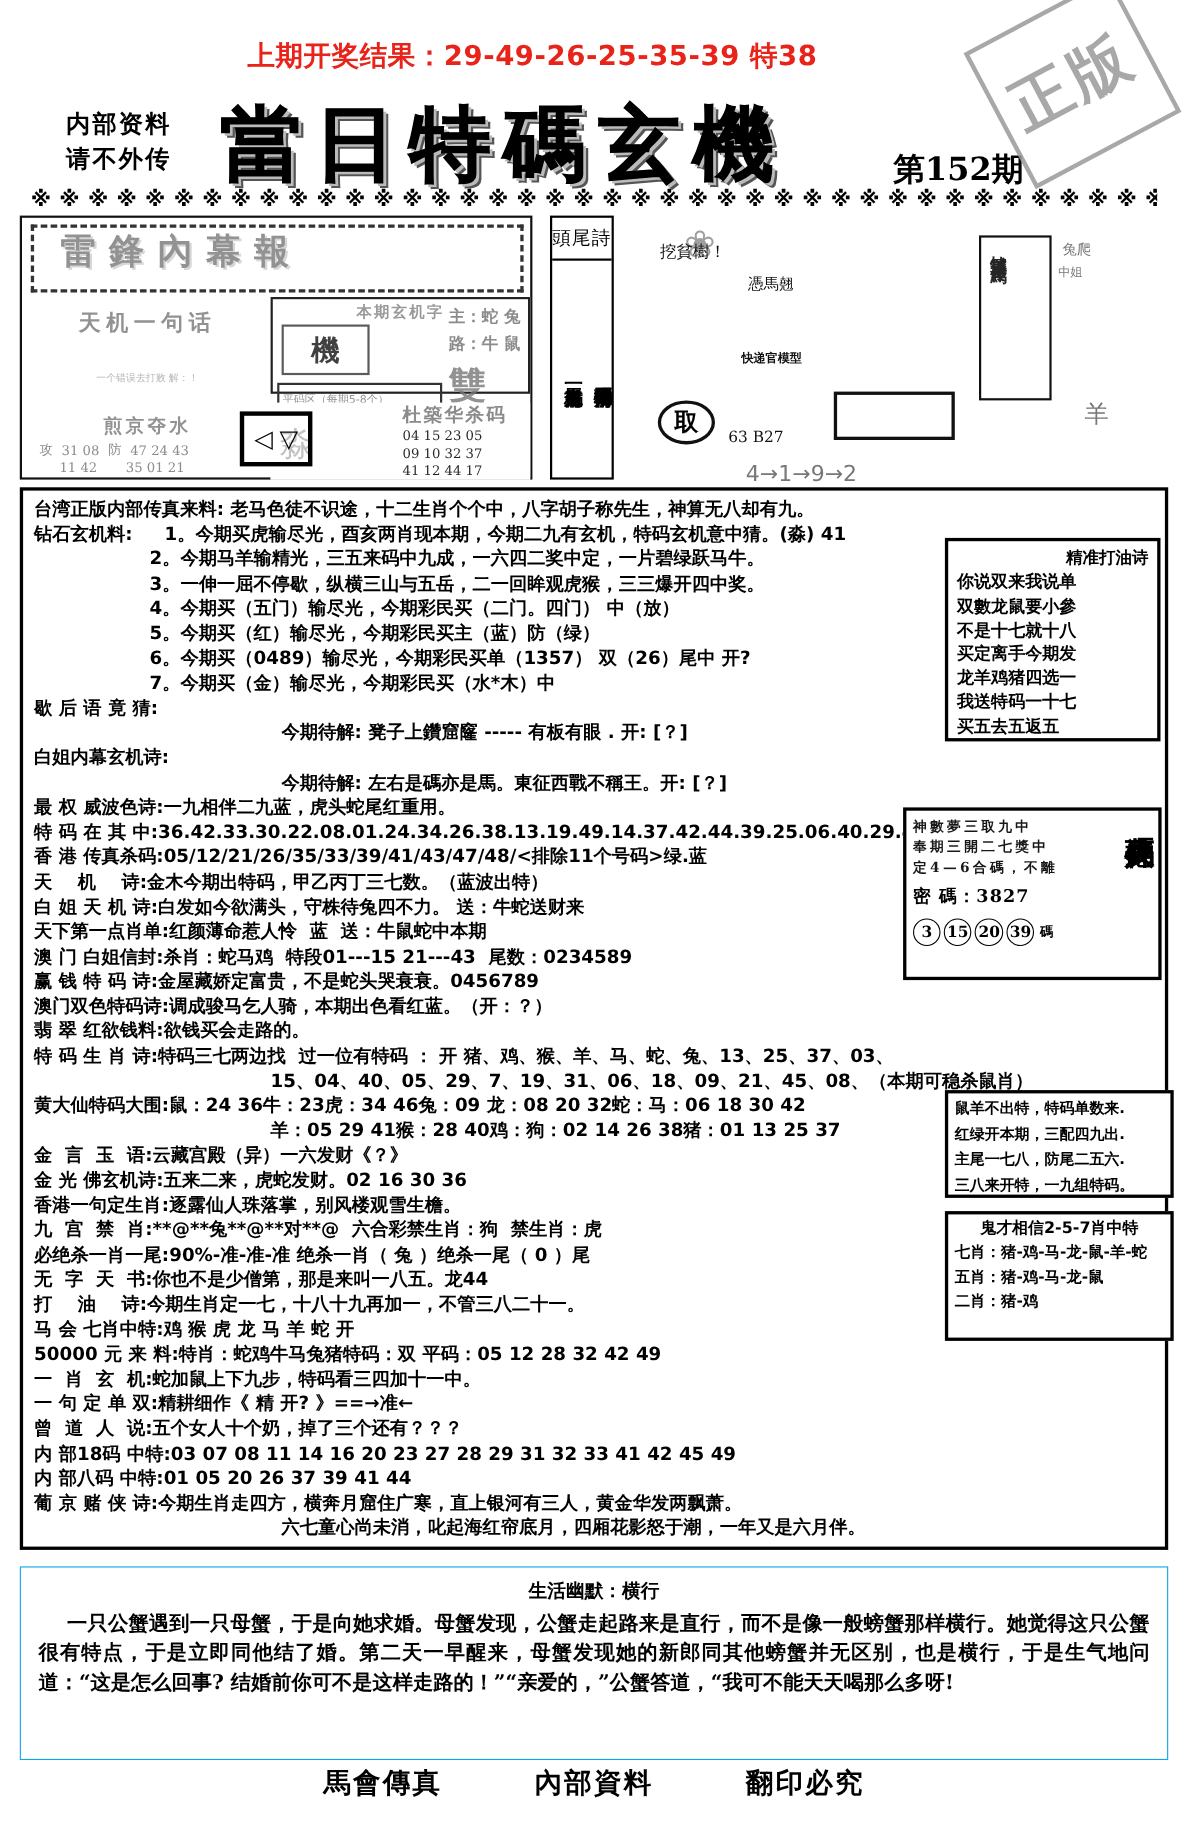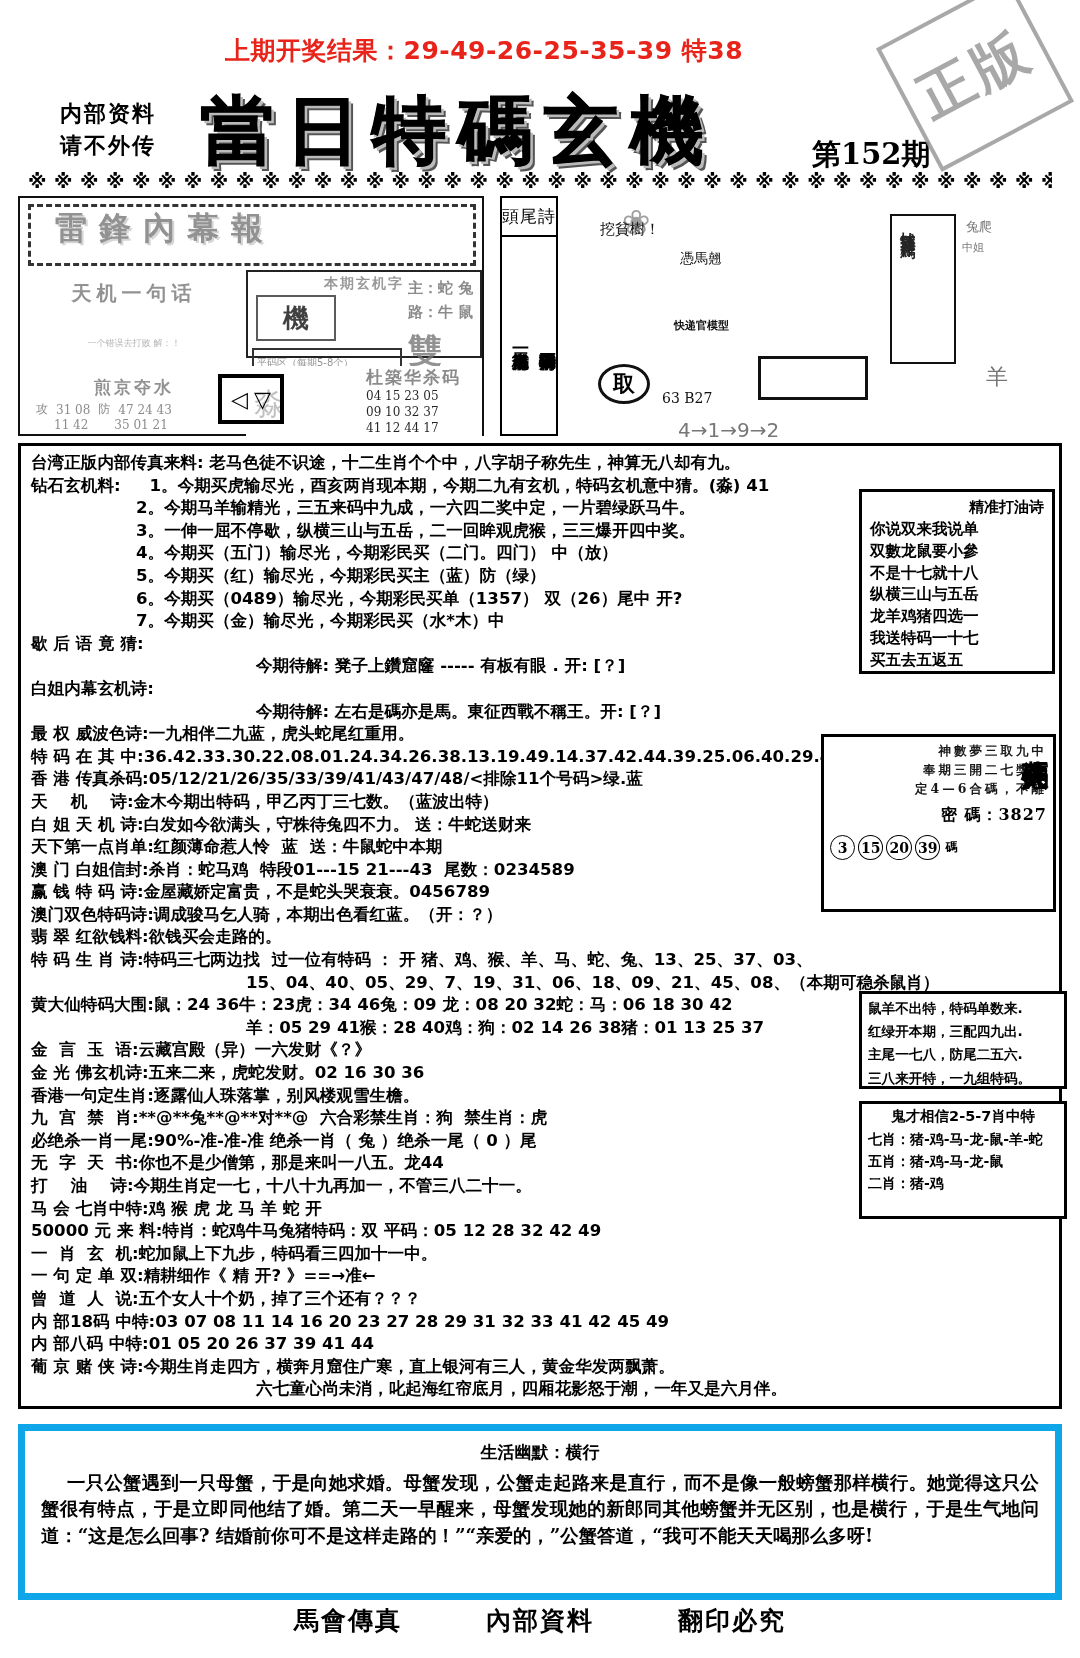--- a/index.html
+++ b/index.html
@@ -157,21 +157,21 @@
 
   
   .sidebox {
     position:absolute; border:3px solid #000; background:#fff;
     font-family:"DejaVu Sans","Liberation Sans",sans-serif; font-weight:bold;
   }
   #sb-poem { left:838px; top:43px; width:196px; height:185px; padding:6px 8px; }
   #sb-poem .ttl { text-align:right; font-size:15px; margin-bottom:2px; }
   #sb-poem .ln { font-size:15.5px; line-height:21.8px; }
 
-  #sb-dream { left:800px; top:288px; width:235px; height:178px; padding:4px 6px;text-align:right; }
+  #sb-dream { left:800px; top:288px; width:235px; height:157px; padding:4px 6px; }
   #sb-dream .hl { font-size:12.5px; line-height:19px; letter-spacing:3px; opacity:.9;
                   font-family:"DejaVu Serif","Liberation Serif",serif; }
   #sb-dream .pw { font-size:16px; margin-top:7px; letter-spacing:1px;
                   font-family:"DejaVu Serif","Liberation Serif",serif;}
   #sb-dream .balls { margin-top:9px; display:flex; align-items:center; gap:3px; }
   #sb-dream .ball {
     border:1.6px solid #000; border-radius:50%;
     min-width:25px; height:25px; padding:0 2px;
     display:flex; align-items:center; justify-content:center;
     font-size:14px; font-family:"DejaVu Serif","Liberation Serif",serif;
@@ -186,21 +186,21 @@
   #sb-tips { left:838px; top:545px; width:208px; height:98px; padding:3px 6px; }
   #sb-tips .ln { font-size:13.6px; line-height:23.2px; white-space:nowrap; }
 
   #sb-ghost { left:838px; top:655px; width:208px; height:118px; padding:3px 6px; }
   #sb-ghost .ttl { font-size:14.5px; text-align:center; margin-bottom:2px; }
   #sb-ghost .ln { font-size:14px; line-height:22px; white-space:nowrap; }
 
   
   #humorbox {
     position:absolute; left:18px; top:1424px; width:1044px; height:176px;
-    border:7px solid #0ea5e9; background:#fff; padding:10px 16px;
+    border:1px solid #0ea5e9; background:#fff; padding:10px 16px;
   }
   #humor-title { text-align:center; font-size:17px; font-weight:bold; margin-bottom:6px;
                  font-family:"DejaVu Sans","Liberation Sans",sans-serif; }
   #humor-body { font-size:18.4px; line-height:26.4px; text-align:justify; font-weight:bold;
                 font-family:"DejaVu Serif","Liberation Serif",serif; text-indent:26px; }
 
   #footer {
     position:absolute; left:0; top:1604px; width:1080px;
     display:flex; justify-content:center; gap:84px;
     font-size:25px; font-weight:bold;
@@ -353,21 +353,21 @@
       <div class="line"><span class="lbl">葡 京 赌 侠 诗:</span><span>今期生肖走四方，横奔月窟住广寒，直上银河有三人，黄金华发两飘萧。</span></div>
       <div class="line indent2"><span>六七童心尚未消，叱起海红帘底月，四厢花影怒于潮，一年又是六月伴。</span></div>
     </div>
 
   <div class="sidebox" id="sb-poem">
     <div class="ttl">精准打油诗</div>
     <div id="sb-poem-lines">
         <div class="ln">你说双来我说单</div>
         <div class="ln">双數龙鼠要小參</div>
         <div class="ln">不是十七就十八</div>
-        <div class="ln">纵横三山与五岳</div>
+        <div class="ln">买定离手今期发</div>
         <div class="ln">龙羊鸡猪四选一</div>
         <div class="ln">我送特码一十七</div>
         <div class="ln">买五去五返五</div>
       </div>
   </div>
 
   <div class="sidebox" id="sb-dream">
     <div class="hl">神數夢三取九中</div>
     <div class="hl">奉期三開二七獎中</div>
     <div class="hl">定4—6合碼，不離</div>

